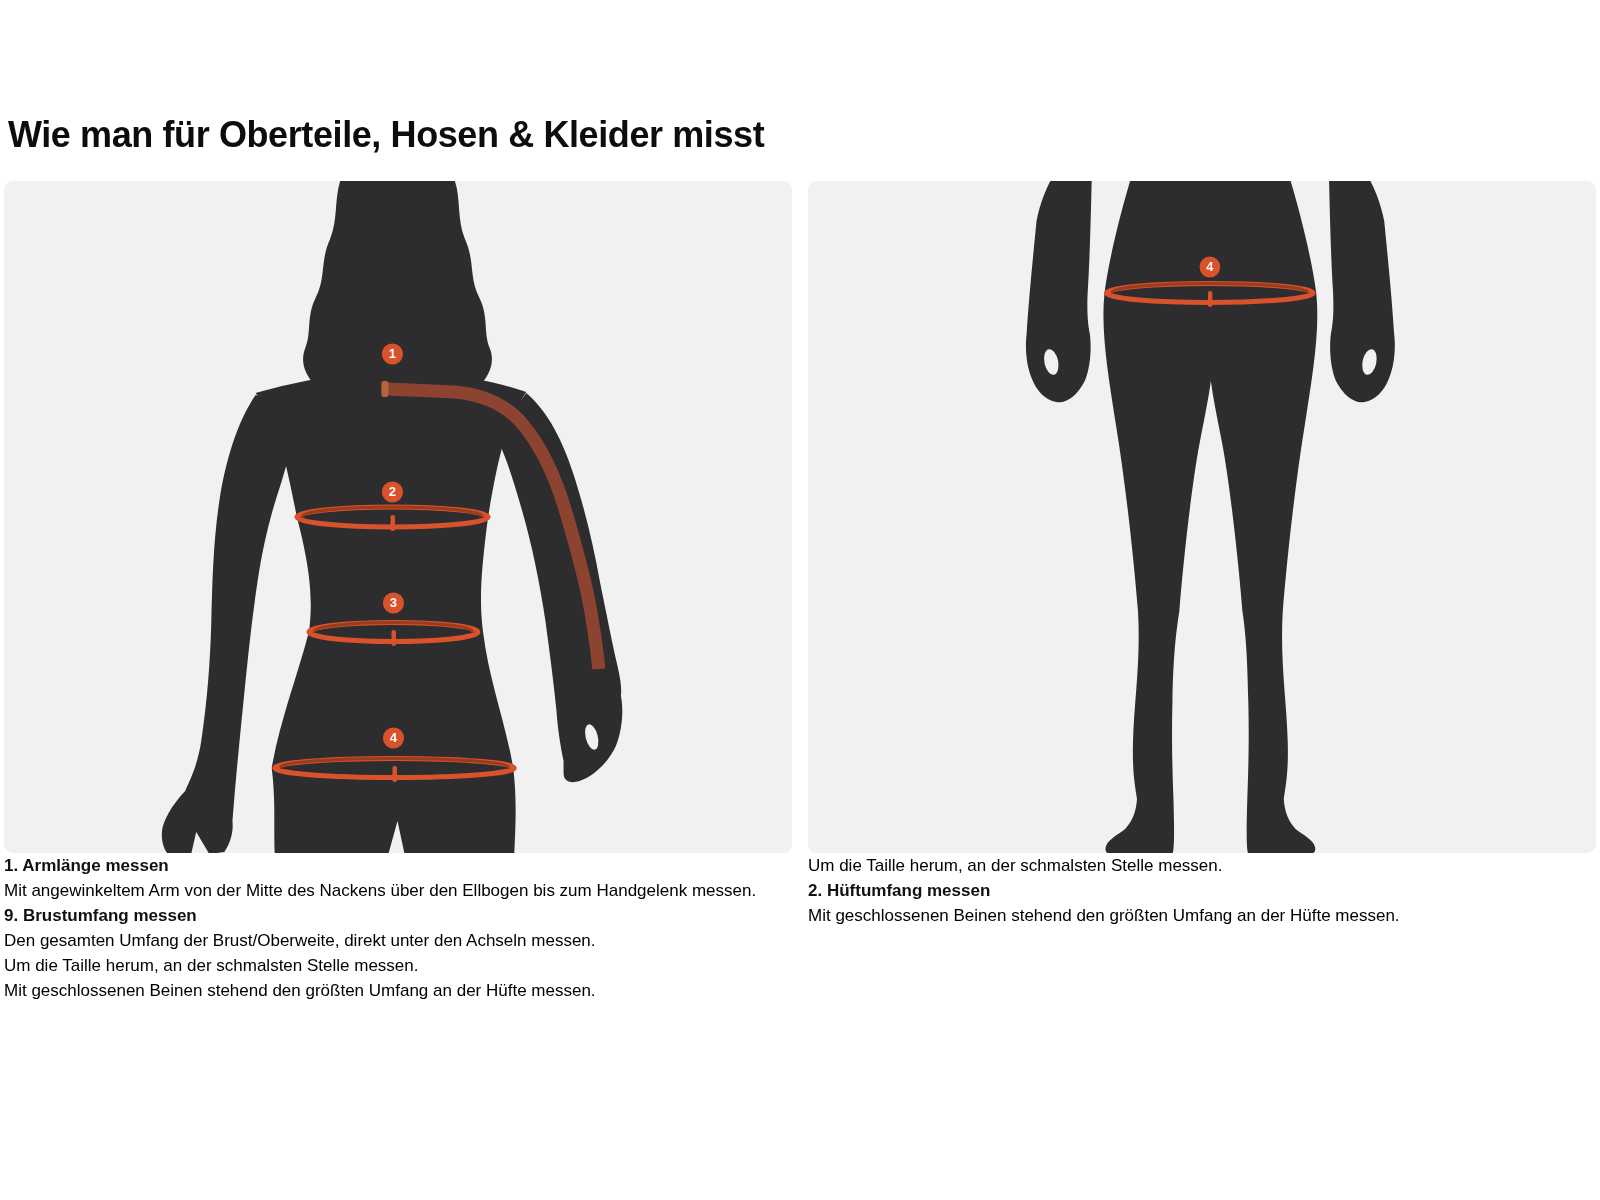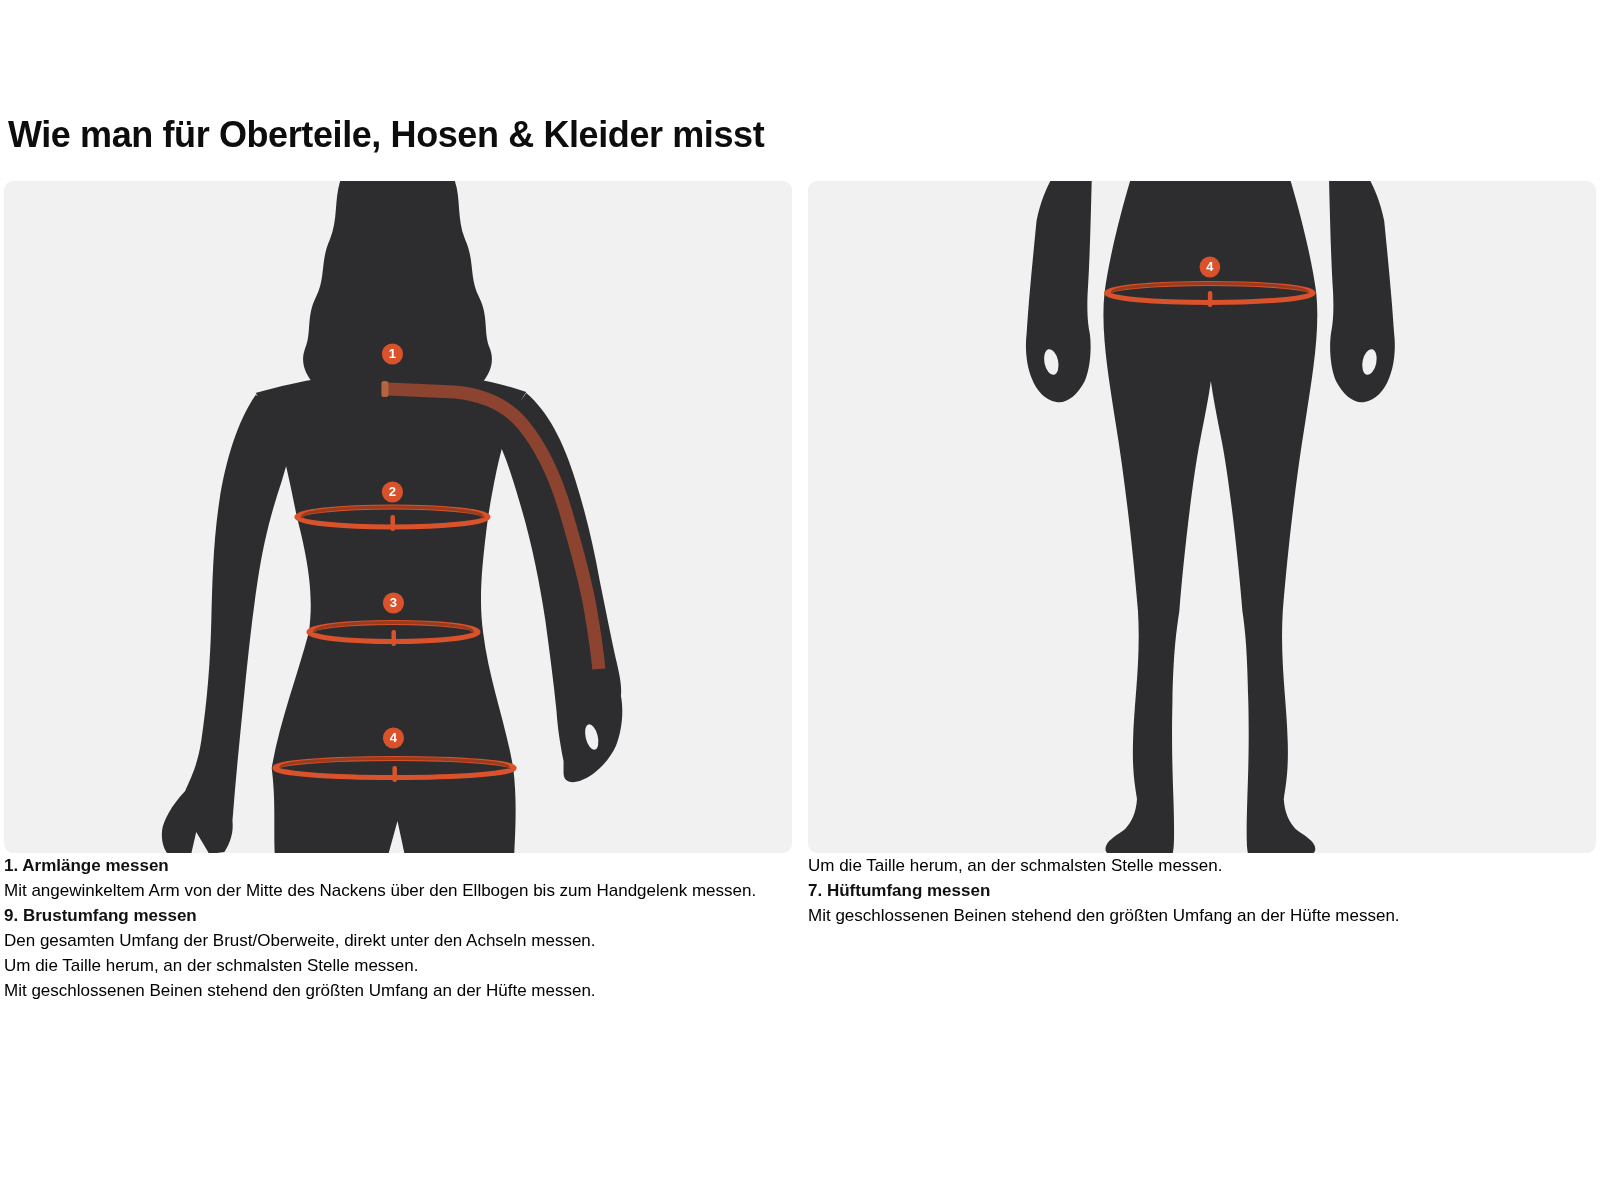--- a/index.html
+++ b/index.html
@@ -230,18 +230,18 @@
     <div class="col">
       <p class="h">1. Armlänge messen</p>
       <p class="t">Mit angewinkeltem Arm von der Mitte des Nackens über den Ellbogen bis zum Handgelenk messen.</p>
       <p class="h">9. Brustumfang messen</p>
       <p class="t">Den gesamten Umfang der Brust/Oberweite, direkt unter den Achseln messen.</p>
       <p class="t">Um die Taille herum, an der schmalsten Stelle messen.</p>
       <p class="t">Mit geschlossenen Beinen stehend den größten Umfang an der Hüfte messen.</p>
     </div>
     <div class="col">
       <p class="t">Um die Taille herum, an der schmalsten Stelle messen.</p>
-      <p class="h">7. Hüftumfang messen</p>
+      <p class="h">2. Hüftumfang messen</p>
       <p class="t">Mit geschlossenen Beinen stehend den größten Umfang an der Hüfte messen.</p>
     </div>
   </div>
 
 </div>
 
 </body></html>

